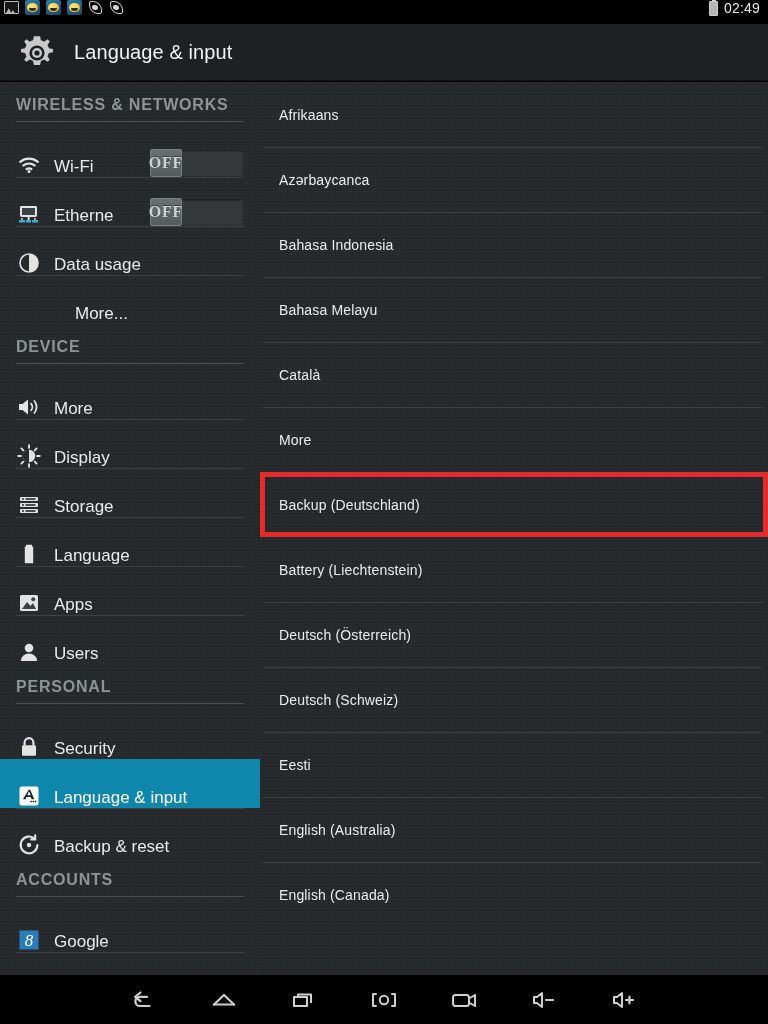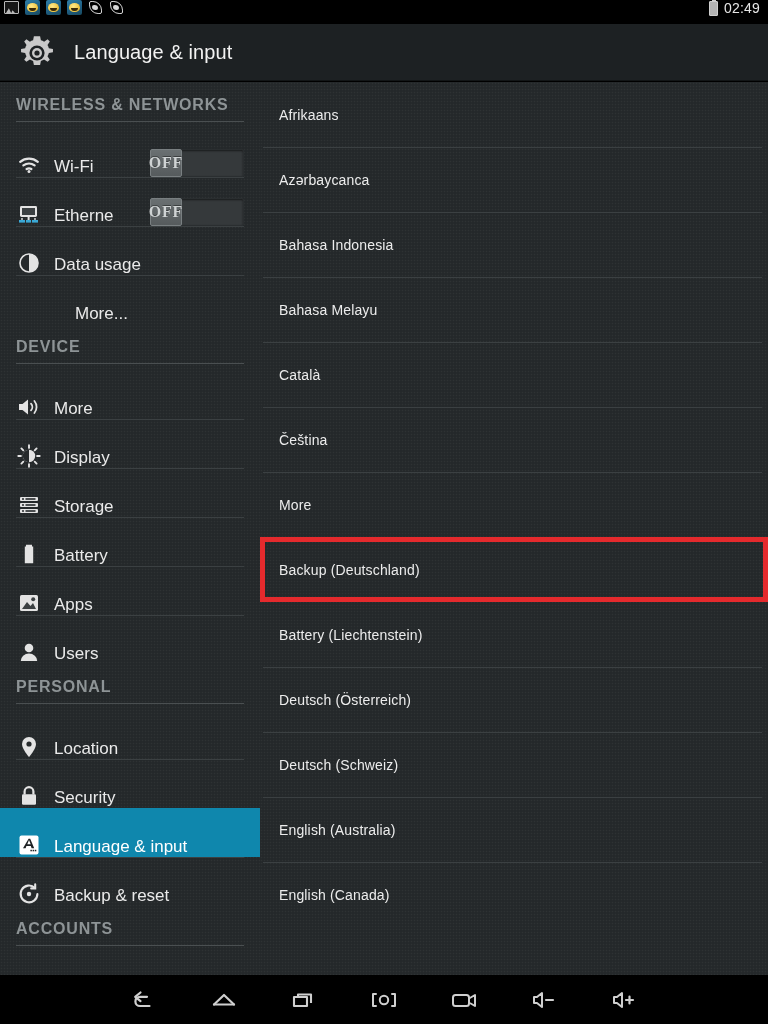--- a/index.html
+++ b/index.html
@@ -248,21 +248,21 @@
             </svg>
           </span>
           <span class="slabel">Storage</span>
         </div>
         <div class="srow">
           <span class="sicon">
             <svg width="24" height="24" viewBox="0 0 24 24">
               <path d="M9 2.8 h6 v1.7 h1.2 v16.7 H7.8 V4.5 H9 Z" fill="#e3e3e3"></path>
             </svg>
           </span>
-          <span class="slabel">Battery</span>
+          <span class="slabel">Language</span>
         </div>
         <div class="srow">
           <span class="sicon">
             <svg width="24" height="24" viewBox="0 0 24 24">
               <rect x="3" y="4" width="18" height="16" rx="1.6" fill="#e3e3e3"></rect>
               <path d="M5 18 L10 11 L13.5 15 L16 12 L19 18 Z" fill="#3b4042"></path>
               <circle cx="16.2" cy="8.2" r="2" fill="#3b4042"></circle>
             </svg>
           </span>
           <span class="slabel">Apps</span>
@@ -270,29 +270,20 @@
         <div class="srow">
           <span class="sicon">
             <svg width="24" height="24" viewBox="0 0 24 24">
               <circle cx="12" cy="8" r="4.3" fill="#e3e3e3"></circle>
               <path d="M3.8 21 a8.2 7.4 0 0 1 16.4 0 Z" fill="#e3e3e3"></path>
             </svg>
           </span>
           <span class="slabel">Users</span>
         </div>
         <div class="sec-head"><span>PERSONAL</span><span class="rule"></span></div>
-        <div class="srow">
-          <span class="sicon">
-            <svg width="24" height="24" viewBox="0 0 24 24">
-              <path d="M12 2 a7 7 0 0 0-7 7 c0 5 7 13 7 13 s7-8 7-13 a7 7 0 0 0-7-7z" fill="#e3e3e3"></path>
-              <circle cx="12" cy="9" r="2.6" fill="#262a2c"></circle>
-            </svg>
-          </span>
-          <span class="slabel">Location</span>
-        </div>
         <div class="srow">
           <span class="sicon">
             <svg width="24" height="24" viewBox="0 0 24 24">
               <path d="M7.6 10.5 V7.6 a4.4 4.4 0 0 1 8.8 0 v2.9" fill="none" stroke="#e3e3e3" stroke-width="2.2"></path>
               <rect x="5" y="10.3" width="14" height="10.5" rx="1.2" fill="#e3e3e3"></rect>
             </svg>
           </span>
           <span class="slabel">Security</span>
         </div>
         <div class="srow sel">
@@ -351,36 +342,36 @@
         <div class="lrow">
           <span class="llabel">Bahasa Indonesia</span>
         </div>
         <div class="lrow">
           <span class="llabel">Bahasa Melayu</span>
         </div>
         <div class="lrow">
           <span class="llabel">Català</span>
         </div>
         <div class="lrow">
-          <span class="llabel">Čeština</span>
-        </div>
-        <div class="lrow">
           <span class="llabel">More</span>
         </div>
         <div class="lrow hilite">
           <span class="llabel">Backup (Deutschland)</span>
         </div>
         <div class="lrow">
           <span class="llabel">Battery (Liechtenstein)</span>
         </div>
         <div class="lrow">
           <span class="llabel">Deutsch (Österreich)</span>
         </div>
         <div class="lrow">
           <span class="llabel">Deutsch (Schweiz)</span>
+        </div>
+        <div class="lrow">
+          <span class="llabel">Eesti</span>
         </div>
         <div class="lrow">
           <span class="llabel">English (Australia)</span>
         </div>
         <div class="lrow">
           <span class="llabel">English (Canada)</span>
         </div>
       </div>
 
   </div>

